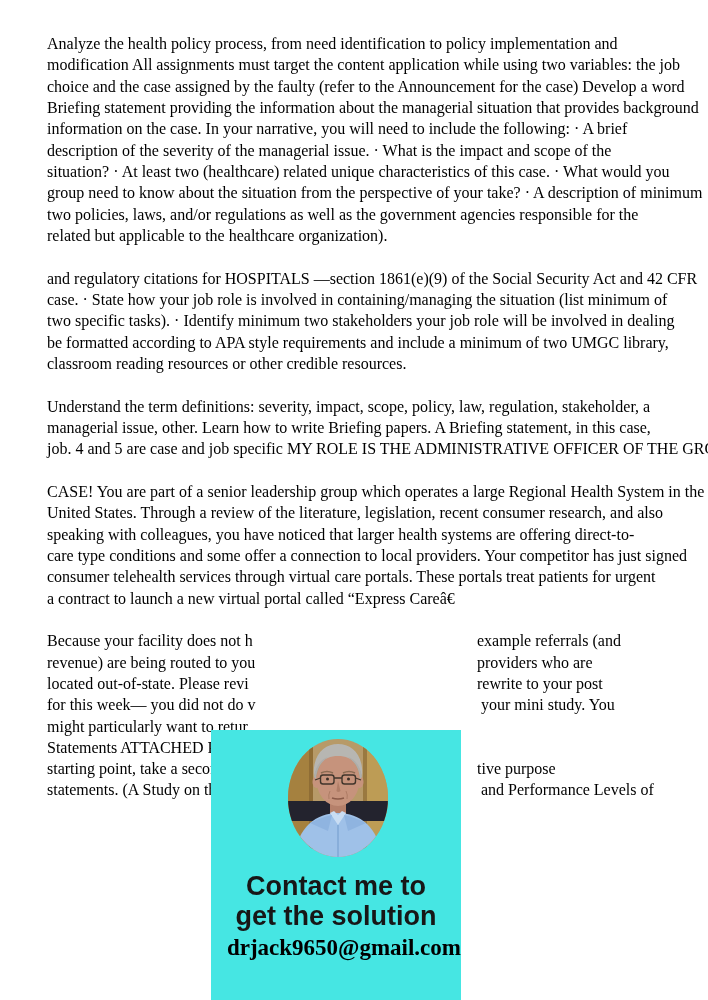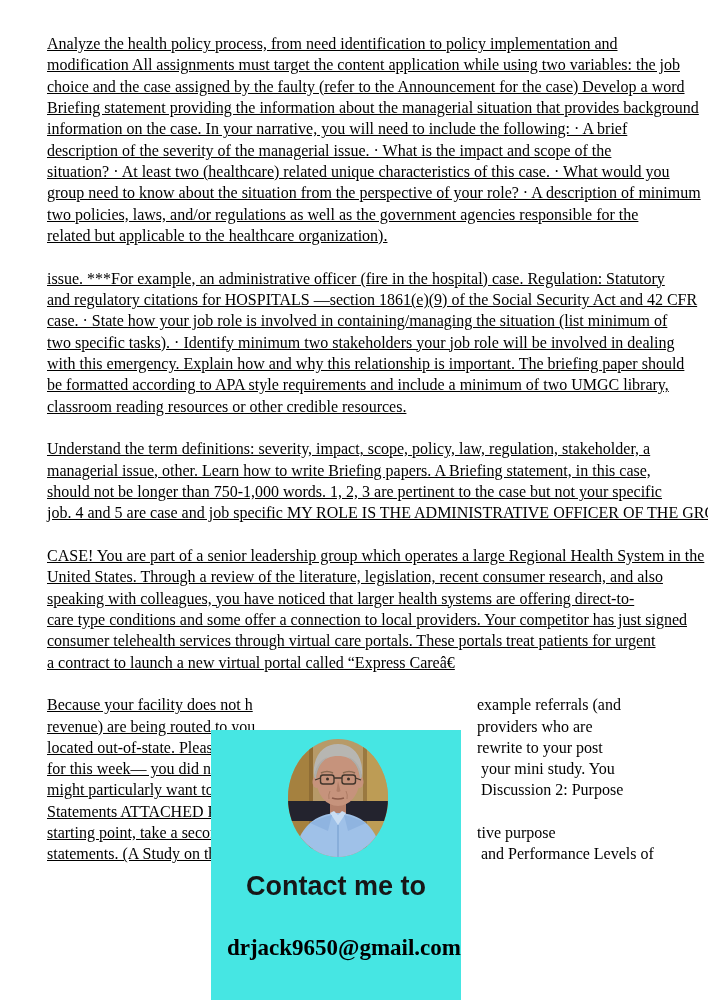--- a/index.html
+++ b/index.html
@@ -12,21 +12,20 @@
     overflow: hidden;
     font-family: "Liberation Serif", serif;
   }
   .text-flow {
     position: absolute;
     left: 47px;
     top: 33px;
     width: 650px;
     color: #000000;
     font-size: 16px;
-    text-decoration: underline;
   }
   .para { margin: 0 0 21.33px 0; }
   .line {
     line-height: 21.33px;
     white-space: pre;
   }
   .split-line { position: relative; }
   .split-line .frag-right {
     position: absolute;
     left: 430px;
@@ -81,53 +80,50 @@
 
   <div class="text-flow" id="text-flow">
       <div class="para">
         <div class="line">Analyze the health policy process, from need identification to policy implementation and</div>
         <div class="line">modification All assignments must target the content application while using two variables: the job</div>
         <div class="line">choice and the case assigned by the faulty (refer to the Announcement for the case) Develop a word</div>
         <div class="line">Briefing statement providing the information about the managerial situation that provides background</div>
         <div class="line">information on the case. In your narrative, you will need to include the following: · A brief</div>
         <div class="line">description of the severity of the managerial issue. · What is the impact and scope of the</div>
         <div class="line">situation? · At least two (healthcare) related unique characteristics of this case. · What would you</div>
-        <div class="line">group need to know about the situation from the perspective of your role? · A description of minimum</div>
+        <div class="line">group need to know about the situation from the perspective of your take? · A description of minimum</div>
         <div class="line">two policies, laws, and/or regulations as well as the government agencies responsible for the</div>
         <div class="line">related but applicable to the healthcare organization).</div>
       </div>
       <div class="para">
-        <div class="line">issue. ***For example, an administrative officer (fire in the hospital) case. Regulation: Statutory</div>
         <div class="line">and regulatory citations for HOSPITALS —section 1861(e)(9) of the Social Security Act and 42 CFR</div>
         <div class="line">case. · State how your job role is involved in containing/managing the situation (list minimum of</div>
         <div class="line">two specific tasks). · Identify minimum two stakeholders your job role will be involved in dealing</div>
-        <div class="line">with this emergency. Explain how and why this relationship is important. The briefing paper should</div>
         <div class="line">be formatted according to APA style requirements and include a minimum of two UMGC library,</div>
         <div class="line">classroom reading resources or other credible resources.</div>
       </div>
       <div class="para">
         <div class="line">Understand the term definitions: severity, impact, scope, policy, law, regulation, stakeholder, a</div>
         <div class="line">managerial issue, other. Learn how to write Briefing papers. A Briefing statement, in this case,</div>
-        <div class="line">should not be longer than 750-1,000 words. 1, 2, 3 are pertinent to the case but not your specific</div>
         <div class="line">job. 4 and 5 are case and job specific MY ROLE IS THE ADMINISTRATIVE OFFICER OF THE GROUP!!!!</div>
       </div>
       <div class="para">
         <div class="line">CASE! You are part of a senior leadership group which operates a large Regional Health System in the</div>
         <div class="line">United States. Through a review of the literature, legislation, recent consumer research, and also</div>
         <div class="line">speaking with colleagues, you have noticed that larger health systems are offering direct-to-</div>
         <div class="line">care type conditions and some offer a connection to local providers. Your competitor has just signed</div>
         <div class="line">consumer telehealth services through virtual care portals. These portals treat patients for urgent</div>
         <div class="line">a contract to launch a new virtual portal called “Express Careâ€</div>
       </div>
       <div class="para">
         <div class="line split-line"><span class="frag-left">Because your facility does not h</span><span class="frag-right">example referrals (and</span></div>
         <div class="line split-line"><span class="frag-left">revenue) are being routed to you</span><span class="frag-right">providers who are</span></div>
         <div class="line split-line"><span class="frag-left">located out-of-state. Please revi</span><span class="frag-right">rewrite to your post</span></div>
         <div class="line split-line"><span class="frag-left">for this week— you did not do v</span><span class="frag-right"> your mini study. You</span></div>
-        <div class="line split-line"><span class="frag-left">might particularly want to retur</span><span class="frag-right"> Discussion 2: Purpose</span></div>
+        <div class="line split-line"><span class="frag-left">might particularly want to retur</span></div>
         <div class="line split-line"><span class="frag-left">Statements ATTACHED PAGE</span></div>
         <div class="line split-line"><span class="frag-left">starting point, take a second loo</span><span class="frag-right">tive purpose</span></div>
         <div class="line split-line"><span class="frag-left">statements. (A Study on the Imp</span><span class="frag-right"> and Performance Levels of</span></div>
       </div>
     </div>
 
   <div class="promo" id="promo" style="background: rgb(70, 230, 227);">
     <div class="promo-photo">
       <svg width="100" height="118" viewBox="0 0 100 118" xmlns="http://www.w3.org/2000/svg">
         <clipPath id="ovalClip">
@@ -162,16 +158,17 @@
           <path d="M58,52 Q60,56 59,60" stroke="#ad7c65" stroke-width="1" fill="none"></path>
           <path d="M6,118 C10,88 28,74 50,74 C72,74 90,88 94,118 Z" fill="#9fc1e8"></path>
           <path d="M42,74 L50,86 L58,74 L54,72 L50,76 L46,72 Z" fill="#c9ddf3"></path>
           <line x1="50" y1="86" x2="50" y2="118" stroke="#7fa6d4" stroke-width="1.4"></line>
           <path d="M22,84 Q34,78 44,76 L40,92 Z" fill="#8fb4e0"></path>
           <path d="M78,84 Q66,78 56,76 L60,92 Z" fill="#8fb4e0"></path>
         </g>
       </svg>
     </div>
     <div class="promo-headline l1">Contact me to</div>
+    <div class="promo-headline l2">get the solution</div>
     <div class="promo-email">drjack9650@gmail.com</div>
   </div>
 
 </div>
 
 </body></html>

